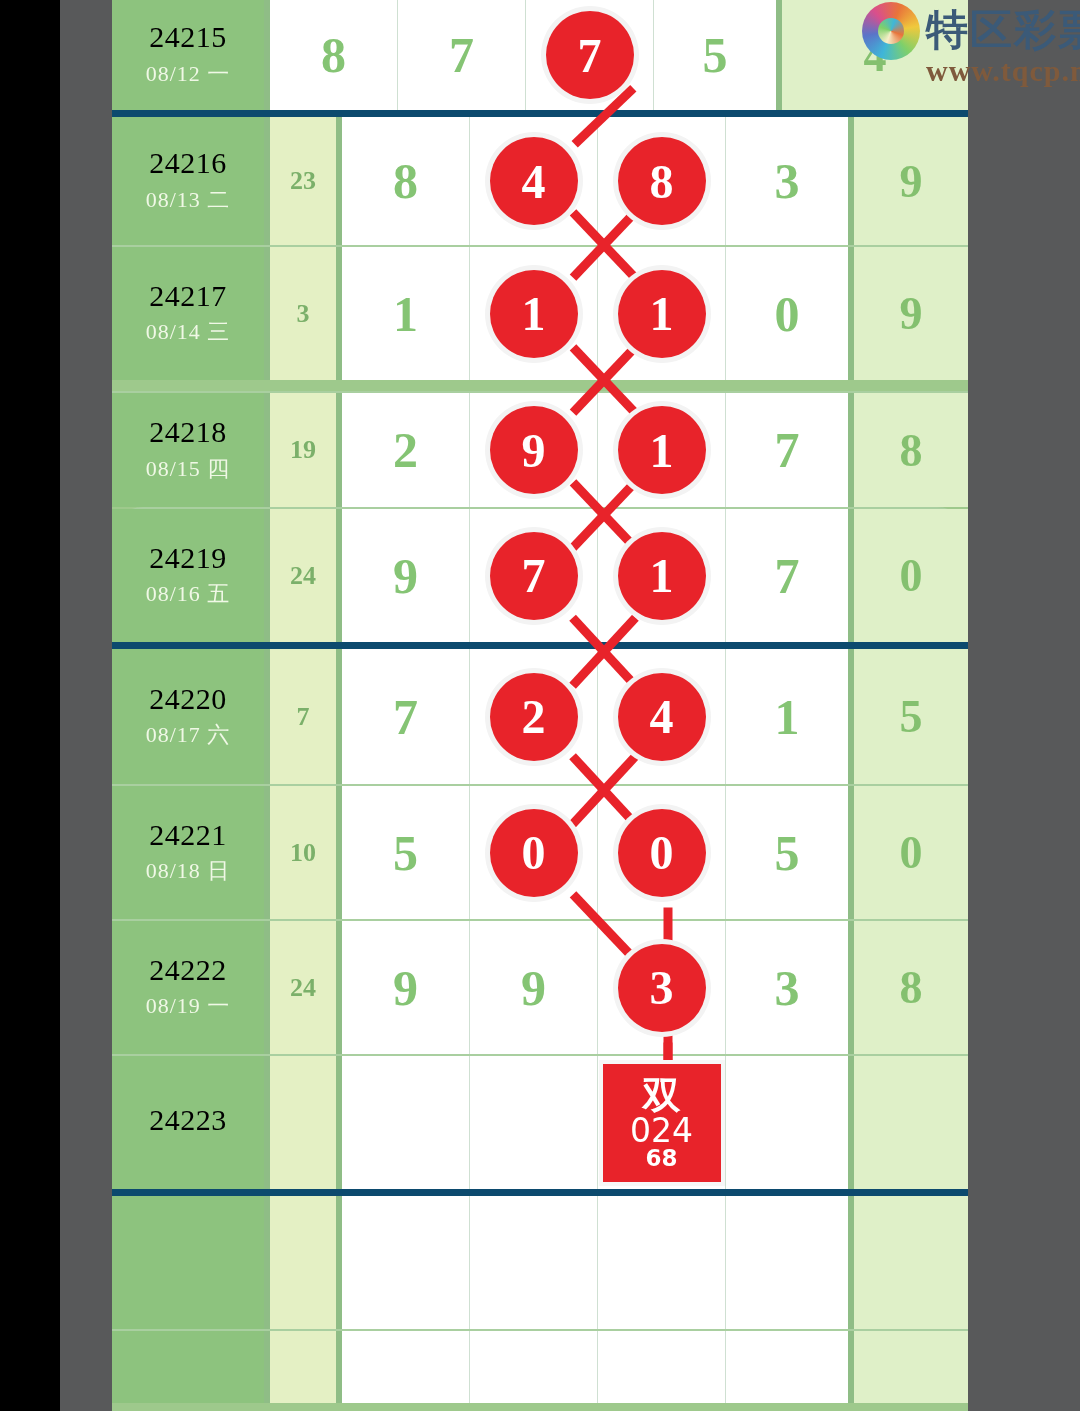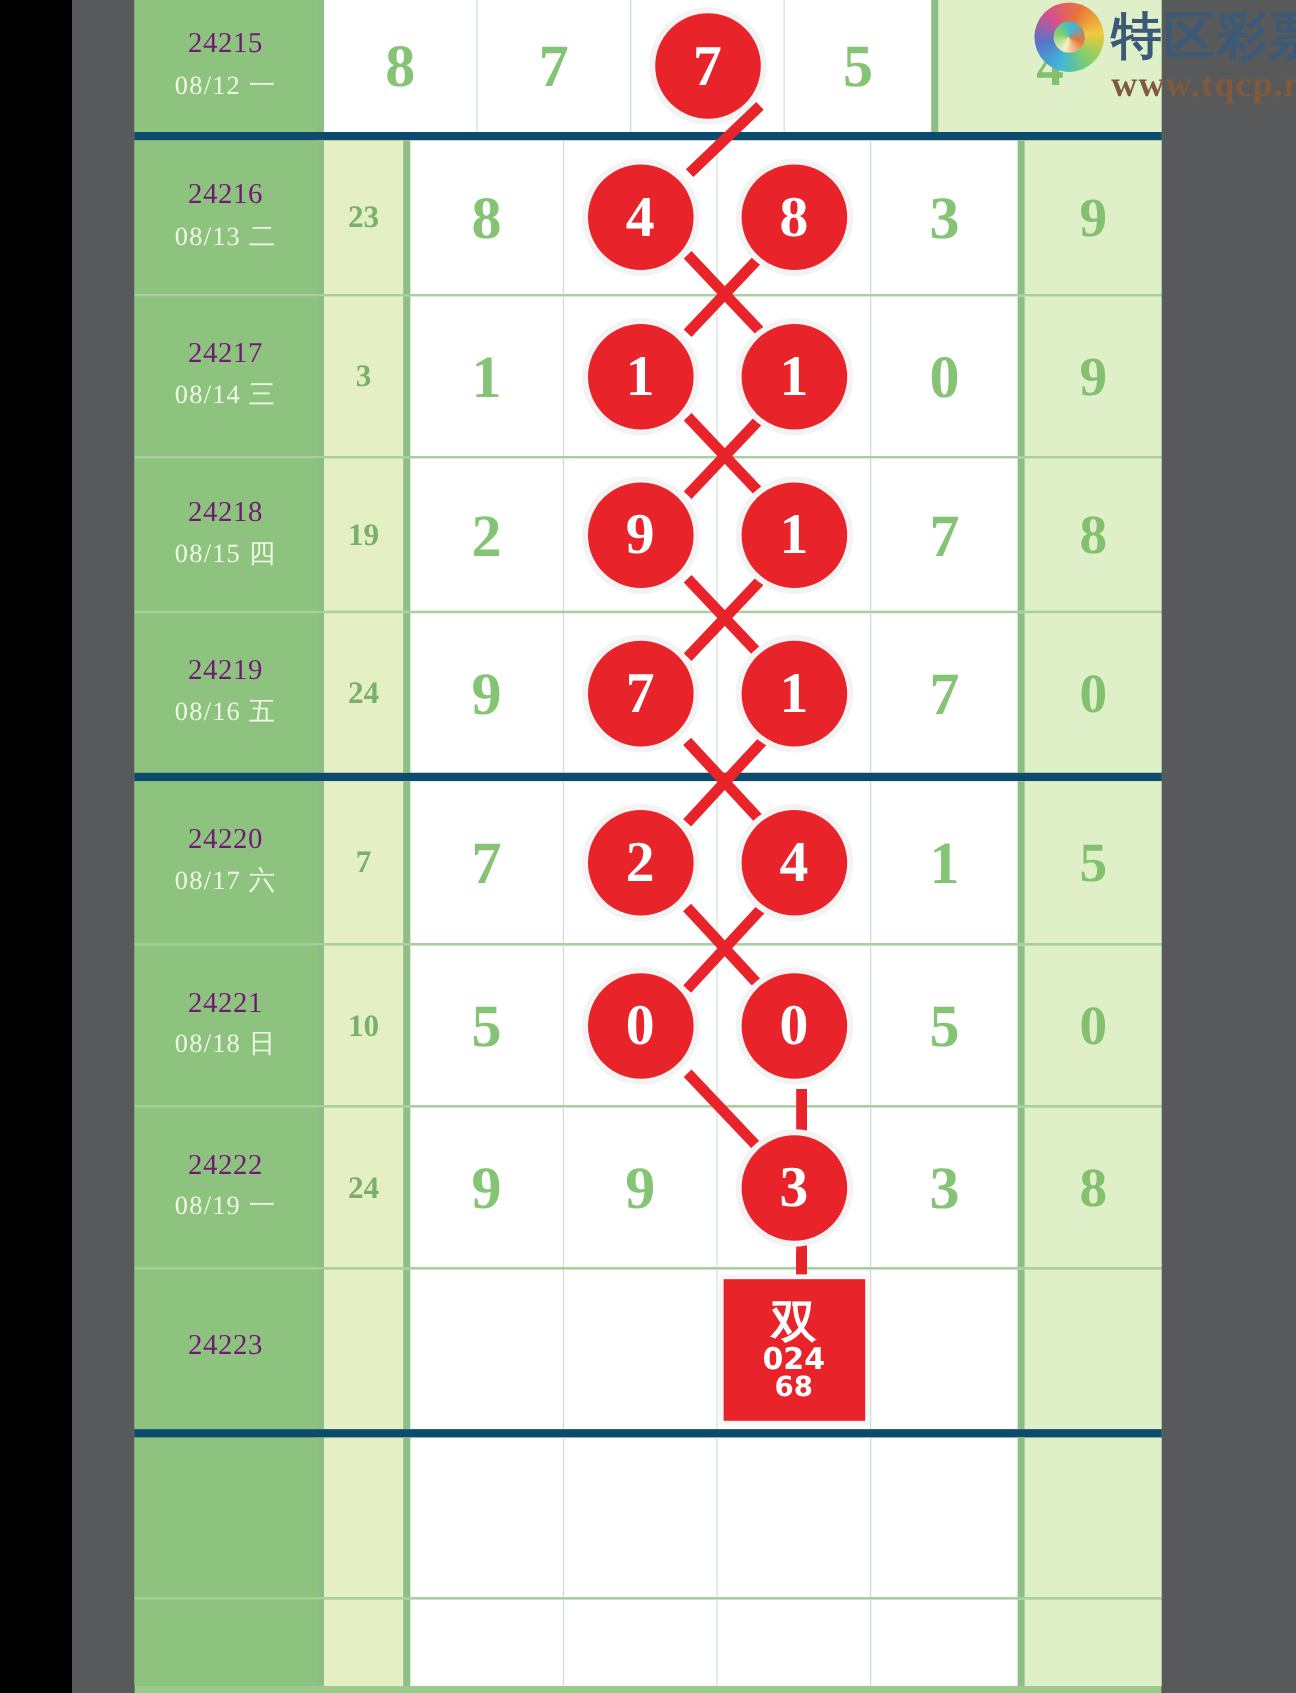--- a/index.html
+++ b/index.html
@@ -23,39 +23,39 @@
   .c{position:relative;box-sizing:border-box;}
   .c-label{width:158px;background:#8dc37e;border-right:6px solid #8fbd86;
            display:flex;flex-direction:column;align-items:center;justify-content:center;}
   .c-sum{width:72px;background:#e4f0c4;border-right:6px solid #8fbd86;
          display:flex;align-items:center;justify-content:center;}
   .c-num{width:128px;background:#ffffff;border-right:1px solid #cfe0d2;
          display:flex;align-items:center;justify-content:center;}
   .c-num.last-white{border-right:6px solid #8fbd86;}
   .c-tail{flex:1;background:#dff0c8;display:flex;align-items:center;justify-content:center;}
 
-  .issue{color:#701a75;font-size:24px;letter-spacing:.5px;line-height:1.05;}
+  .issue{color:#000000;font-size:30px;letter-spacing:.5px;line-height:1.05;}
   .date{color:#f0f8e6;font-size:22px;margin-top:6px;letter-spacing:1px;}
   .sumtxt{color:#7bb06a;font-size:26px;font-weight:bold;}
   .numtxt{color:#85c474;font-size:50px;font-weight:bold;}
   .tailtxt{color:#84c06f;font-size:46px;font-weight:bold;}
 
   
   .ball{width:88px;height:88px;border-radius:50%;background:#e8232a;
         color:#fff;font-size:48px;font-weight:bold;
         display:flex;align-items:center;justify-content:center;
         box-shadow:0 0 0 5px #f3f3f3;position:relative;z-index:3;}
 
   
   .predbox{width:118px;height:118px;background:#e8232a;color:#fff;
            display:flex;flex-direction:column;align-items:center;justify-content:center;
            line-height:1.0;box-shadow:0 0 0 4px #f7f7f7;position:relative;z-index:3;
            font-family:"DejaVu Sans","Liberation Sans",sans-serif;}
   .predbox .p1{font-size:38px;font-weight:bold;}
-  .predbox .p2{font-size:25px;font-weight:bold;}
+  .predbox .p2{font-size:33px;font-weight:normal;}
   .predbox .p3{font-size:23px;font-weight:bold;}
 
   
   #lines{position:absolute;left:0;top:0;width:1080px;height:1411px;pointer-events:none;z-index:2;}
 
   
   #wm{position:absolute;left:862px;top:2px;display:flex;align-items:flex-start;z-index:6;}
   #wmlogo{width:58px;height:58px;border-radius:50%;
           background:conic-gradient(from 20deg,#e8743a,#f0c93c,#7fd06a,#3fb6d8,#5a74c8,#d94f8c,#e8743a);
           position:relative;}
@@ -143,21 +143,21 @@
             <div class="ball">1</div>
           </div>
           <div class="c c-num last-white">
             <div class="numtxt">0</div>
           </div>
           <div class="c c-tail">
             <div class="tailtxt">9</div>
           </div>
         </div>
       </div>
-      <div class="row thinTop" style="height: 129px;">
+      <div class="row thinTop" style="height: 116px; margin-top: 11px;">
         <div class="cells">
           <div class="c c-label">
             <div class="issue">24218</div>
             <div class="date">08/15 四</div>
           </div>
           <div class="c c-sum">
             <div class="sumtxt">19</div>
           </div>
           <div class="c c-num">
             <div class="numtxt">2</div>
@@ -169,21 +169,21 @@
             <div class="ball">1</div>
           </div>
           <div class="c c-num last-white">
             <div class="numtxt">7</div>
           </div>
           <div class="c c-tail">
             <div class="tailtxt">8</div>
           </div>
         </div>
       </div>
-      <div class="row thinTop" style="height: 135px;">
+      <div class="row thinTop" style="height: 135px; border-radius: 31px;">
         <div class="cells">
           <div class="c c-label">
             <div class="issue">24219</div>
             <div class="date">08/16 五</div>
           </div>
           <div class="c c-sum">
             <div class="sumtxt">24</div>
           </div>
           <div class="c c-num">
             <div class="numtxt">9</div>

